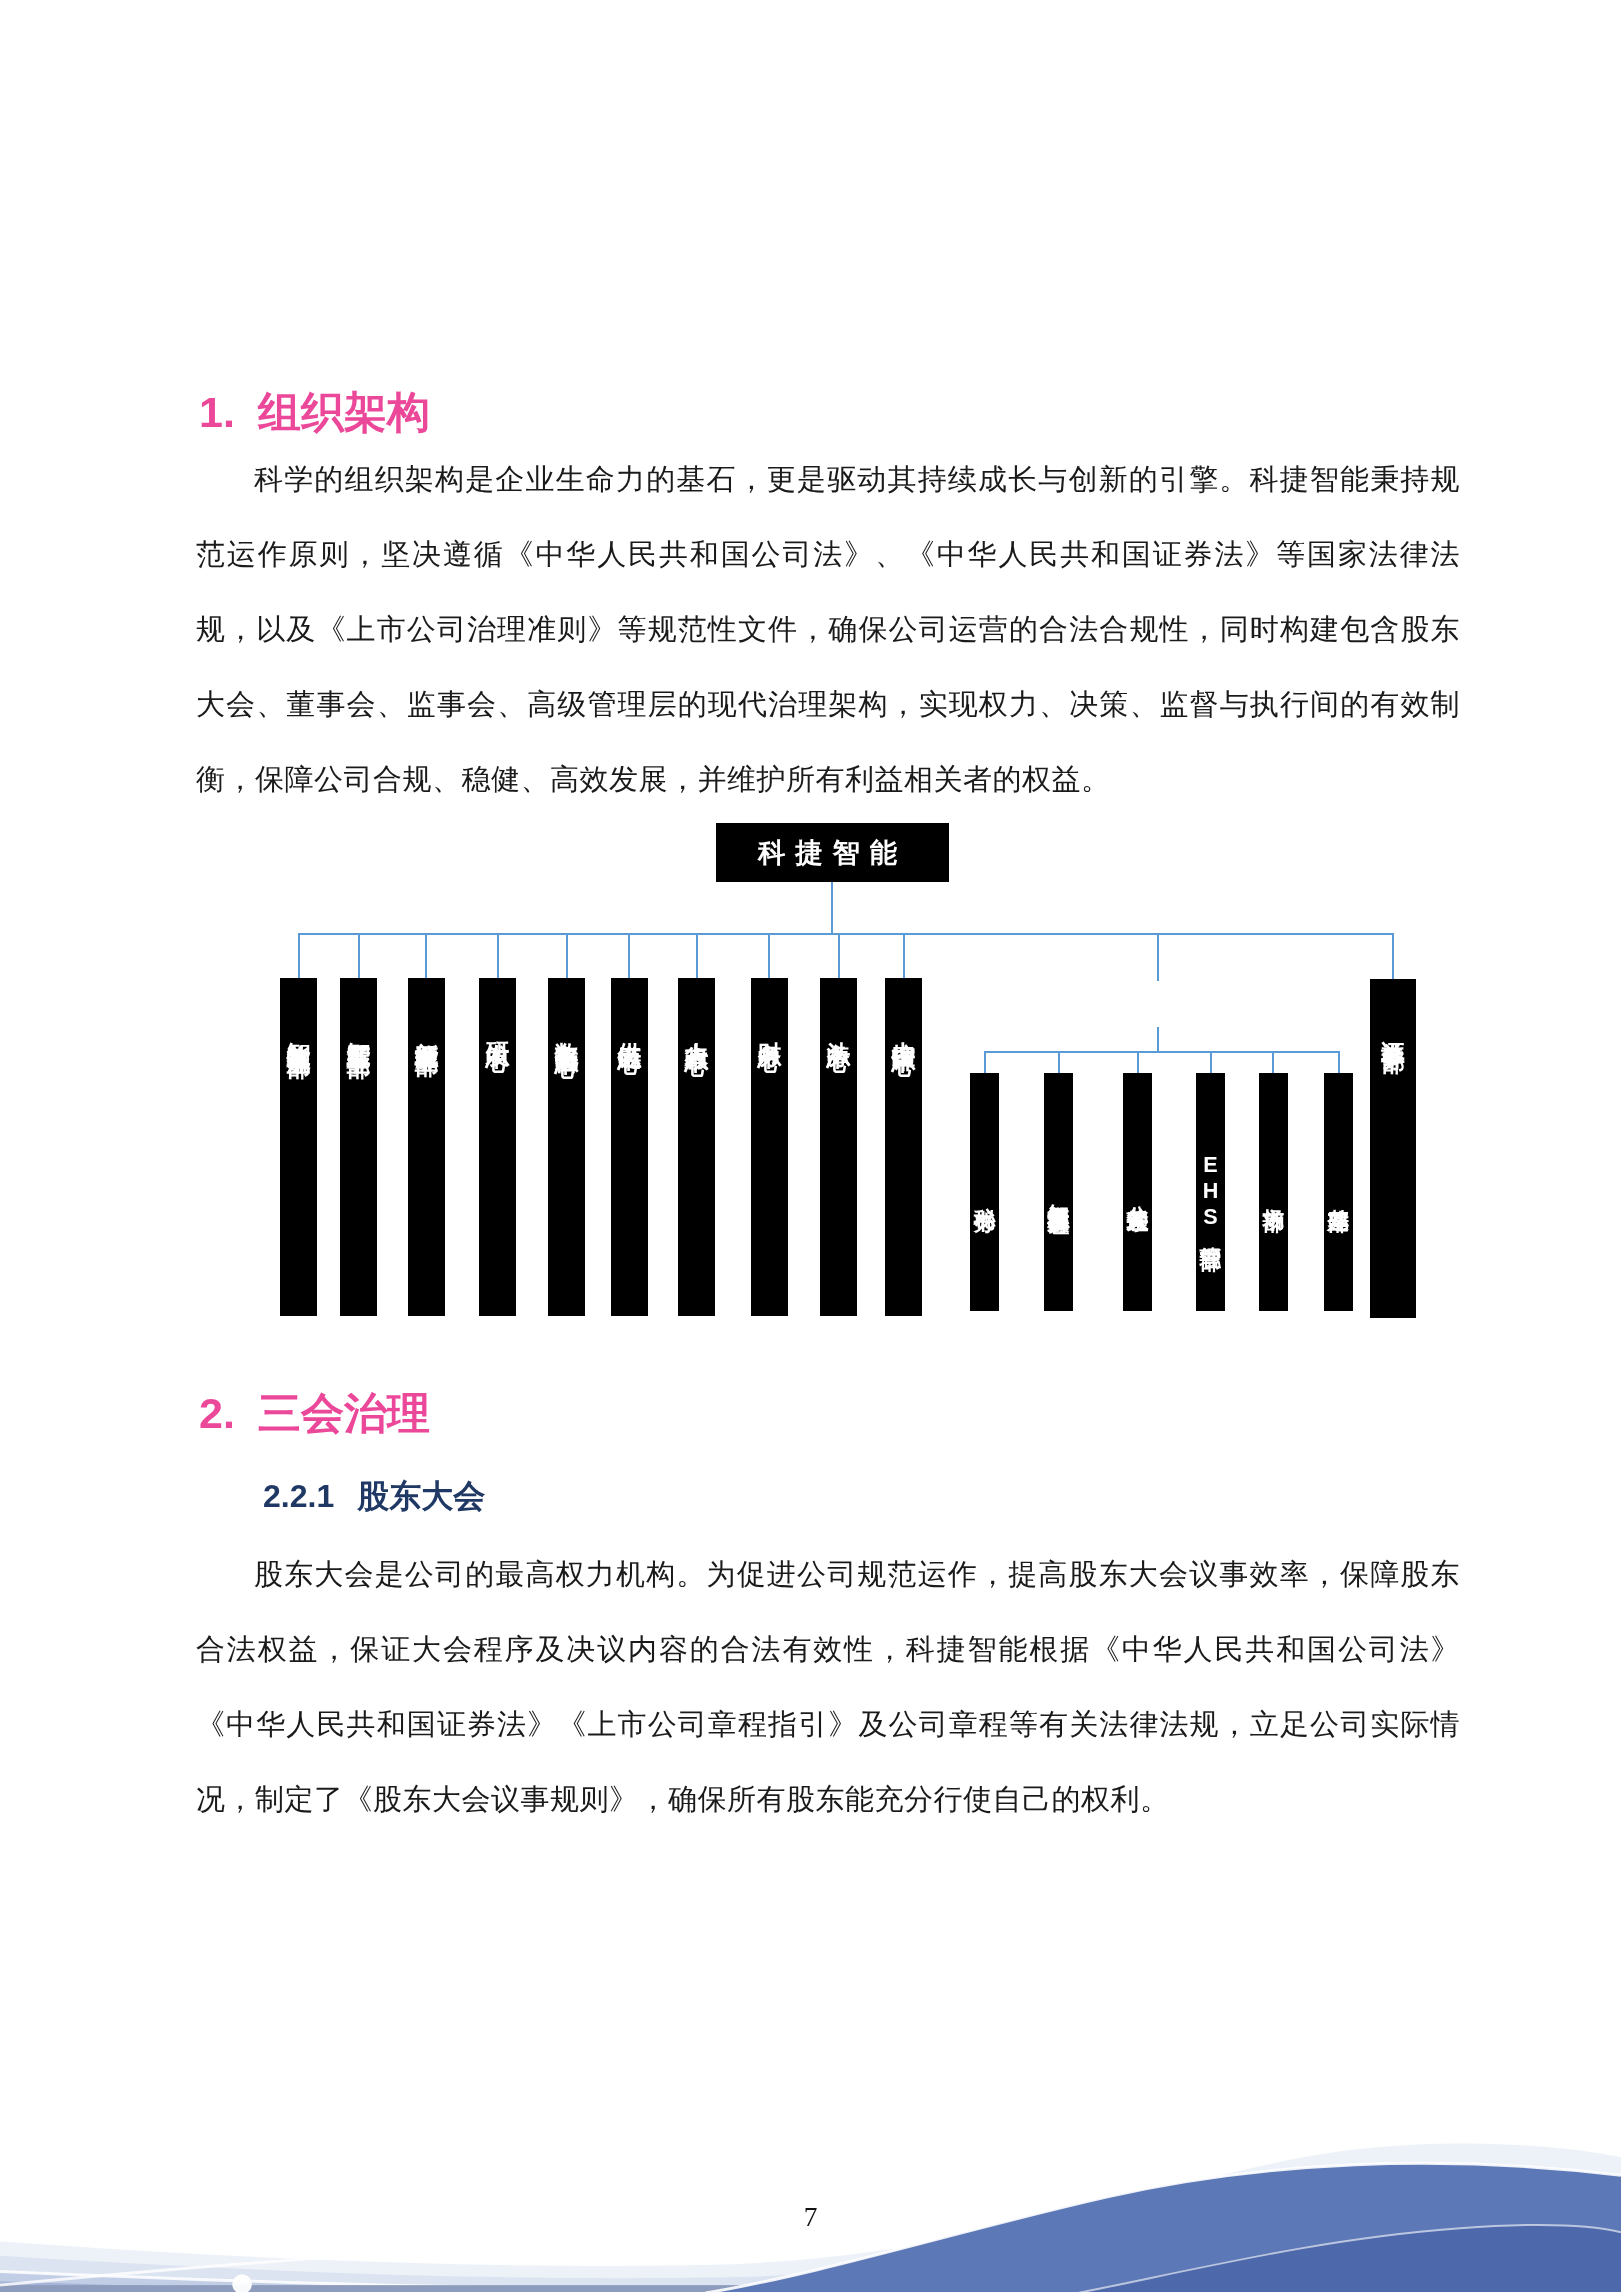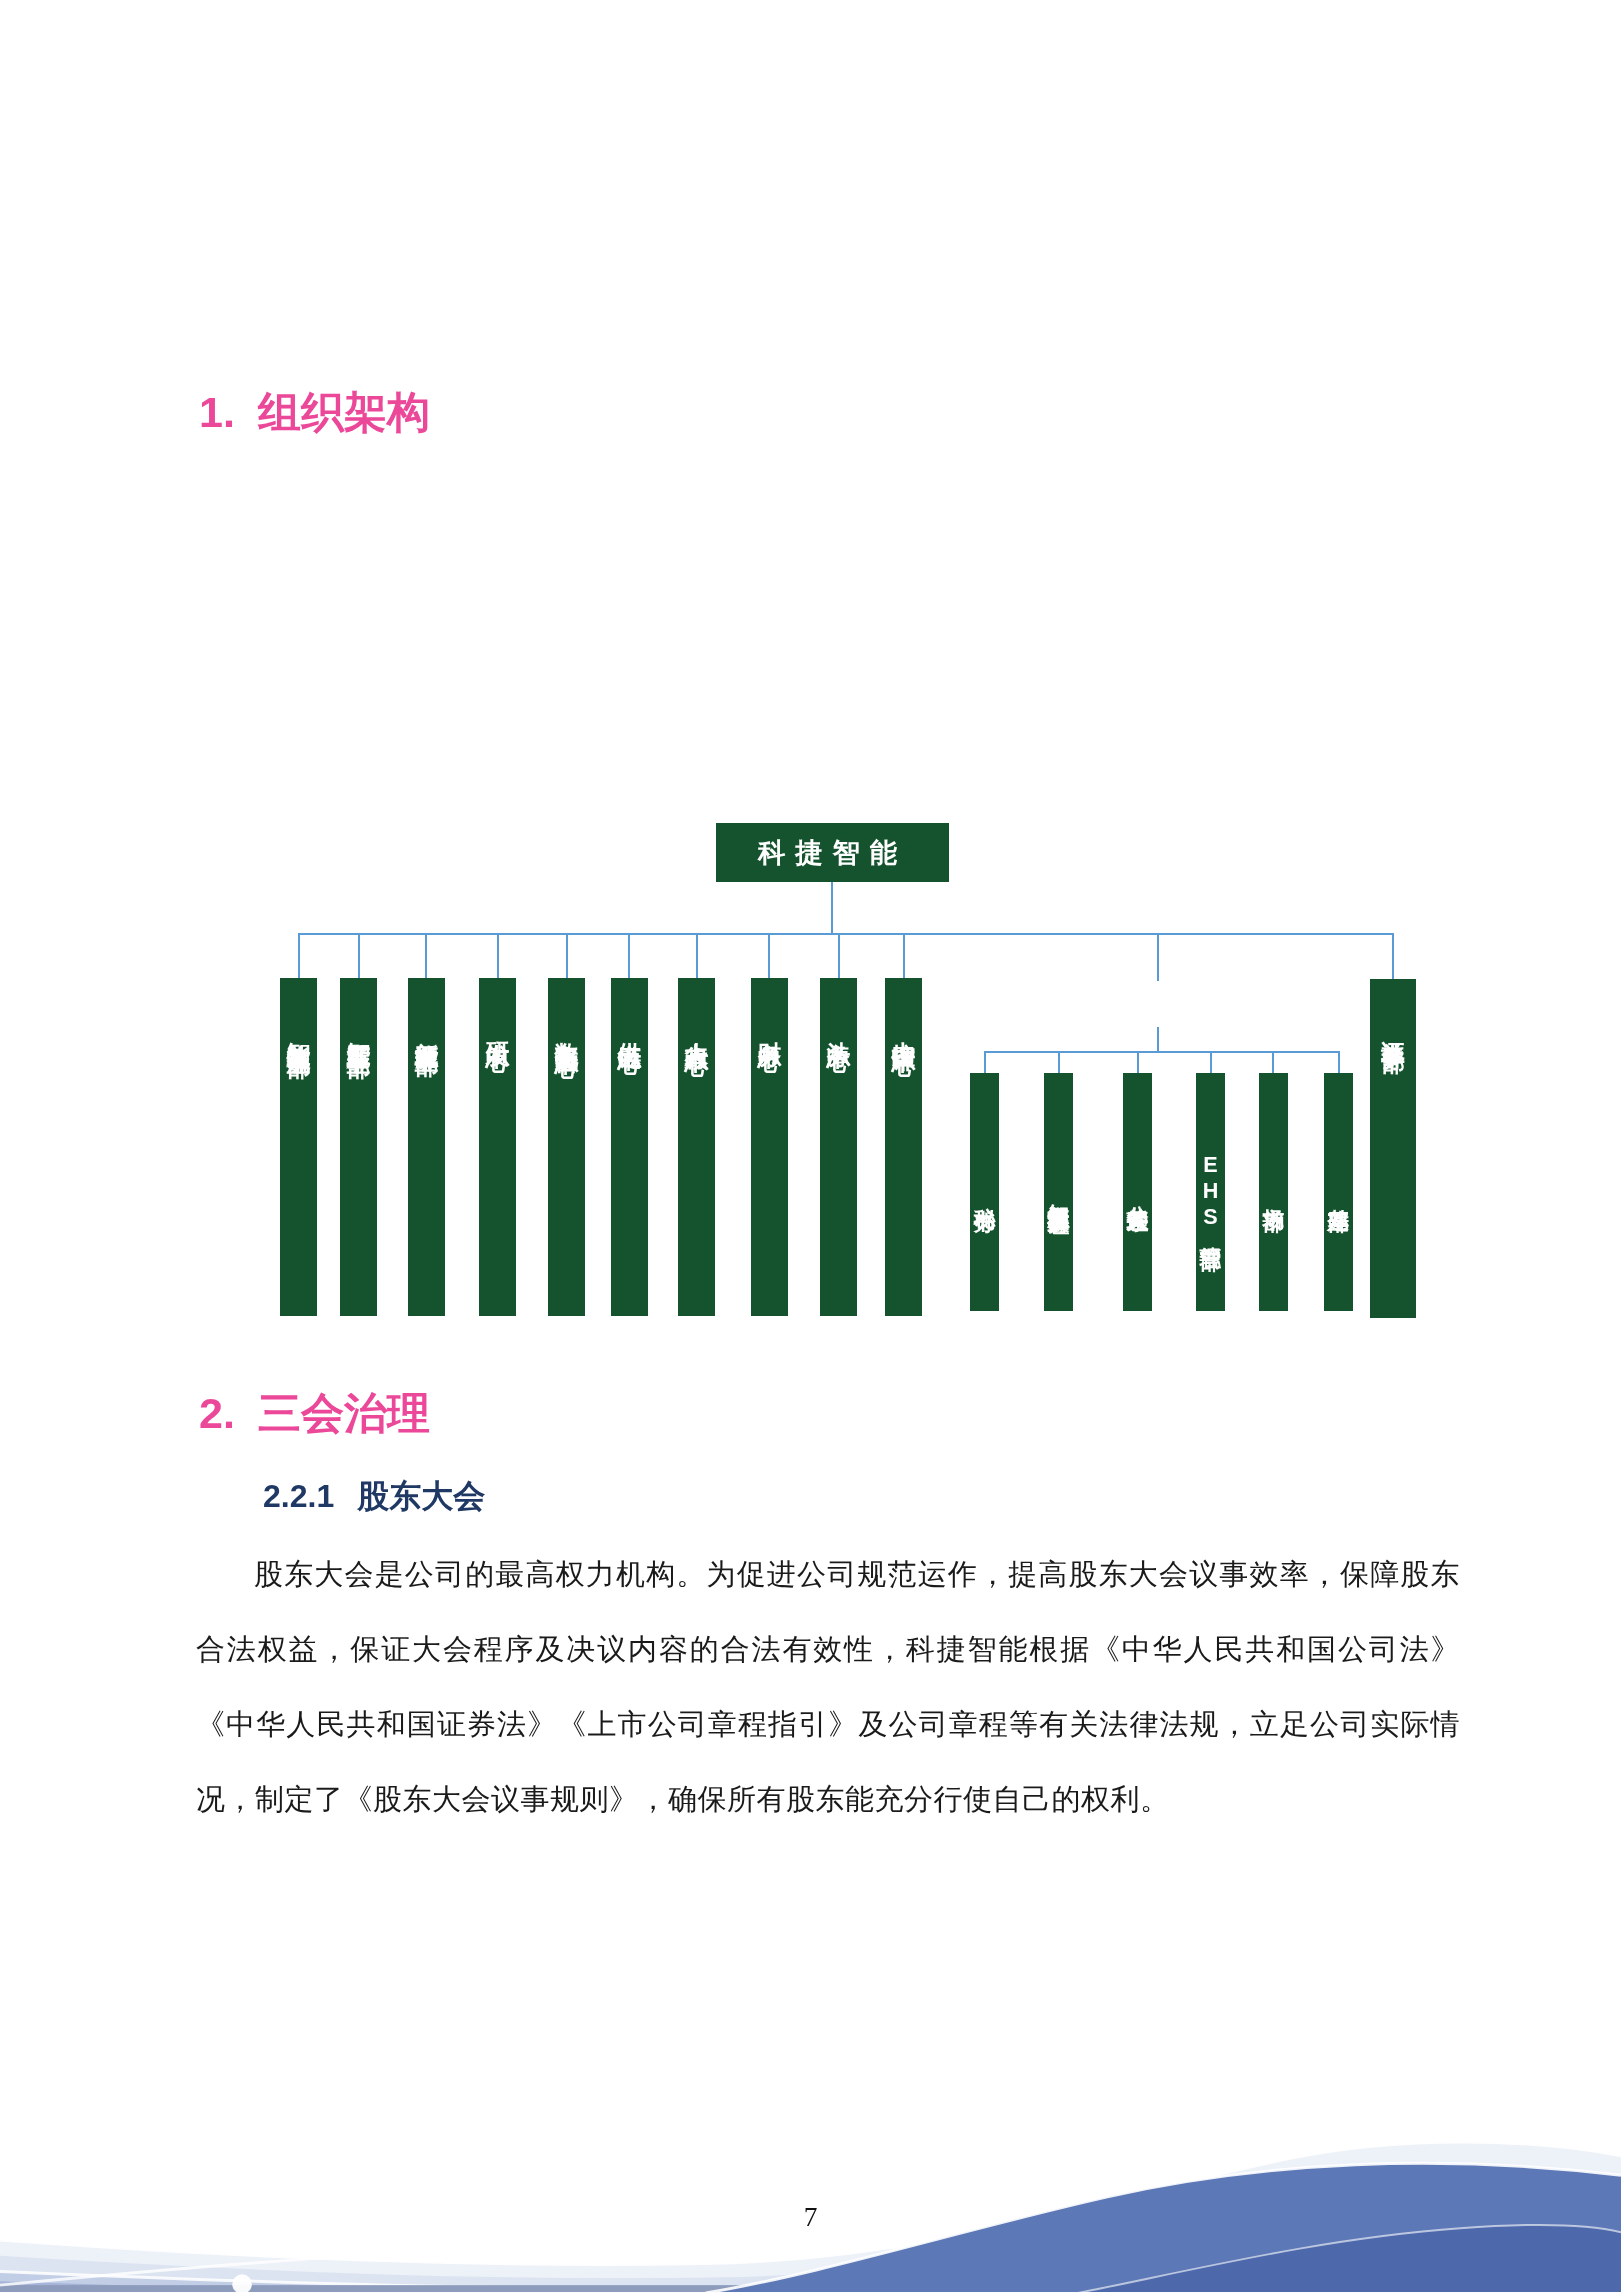--- a/index.html
+++ b/index.html
@@ -12,21 +12,21 @@
   .h-sec .num{display:inline-block;min-width:59px;}
   .h-sub{position:absolute;font-size:32px;font-weight:bold;color:#1f3864;}
   .h-sub .num{margin-right:23px;}
 
   
   .para{position:absolute;left:196px;width:1264px;font-size:29px;line-height:75px;color:#1a1a1a;text-align:justify;text-indent:2em;letter-spacing:0.5px;}
   .para-last{text-align:left;}
 
   
   .org{position:absolute;left:0;top:823px;width:1621px;height:510px;}
-  .obox{position:absolute;background:#14532d;color:#ffffff;display:flex;justify-content:center;}
+  .obox{position:absolute;background:#000000;color:#ffffff;display:flex;justify-content:center;}
   .root{left:716px;top:0;width:233px;height:59px;align-items:center;font-size:27.4px;font-weight:bold;letter-spacing:9.8px;}
   .gm{left:966px;top:157px;width:383px;height:47px;align-items:center;font-size:25.5px;font-weight:bold;letter-spacing:5.9px;}
   .tall{top:155px;width:37px;height:338px;align-items:flex-start;}
   .tall .vt{padding-top:45px;}
   .sec-box{left:1370px;top:156px;width:46px;height:339px;align-items:flex-start;}
   .sec-box .vt{padding-top:43px;}
   .sub{top:250px;width:29px;height:238px;align-items:center;}
   .vt{writing-mode:vertical-rl;text-orientation:upright;font-weight:bold;}
   .tall .vt,.sec-box .vt{font-size:23.5px;letter-spacing:2px;}
   .sub .vt{font-size:21.6px;letter-spacing:1px;}
@@ -41,20 +41,21 @@
 </head>
 <body>
 
 <div class="page">
 
 
   <div class="h-sec" style="left:199px;top:384px;">
     <span class="num">1.</span><span>组织架构</span>
   </div>
 
+  <div class="para" style="top:442px;">科学的组织架构是企业生命力的基石，更是驱动其持续成长与创新的引擎。科捷智能秉持规范运作原则，坚决遵循《中华人民共和国公司法》、《中华人民共和国证券法》等国家法律法规，以及《上市公司治理准则》等规范性文件，确保公司运营的合法合规性，同时构建包含股东大会、董事会、监事会、高级管理层的现代治理架构，实现权力、决策、监督与执行间的有效制衡，保障公司合规、稳健、高效发展，并维护所有利益相关者的权益。</div>
 
   <div class="org">
     <div class="obox root">
       <span>科捷智能</span>
     </div>
 
     <div class="cline v" style="left:831px;top:59px;height:52px;"></div>
     <div class="cline hl" style="left:298px;top:110px;width:1096px;"></div>
     <div class="cline v" style="left:298px;top:111px;height:45px;"></div>
     <div class="cline v" style="left:358px;top:111px;height:45px;"></div>

